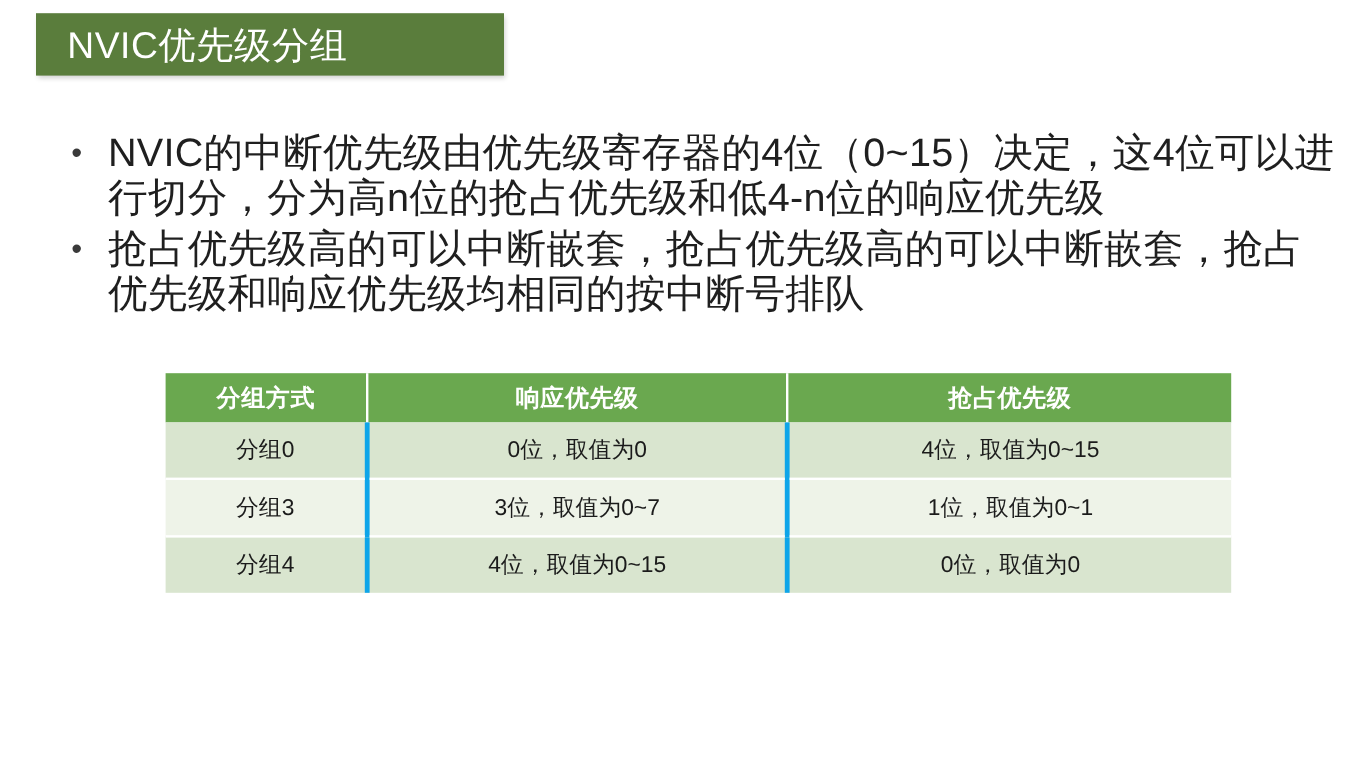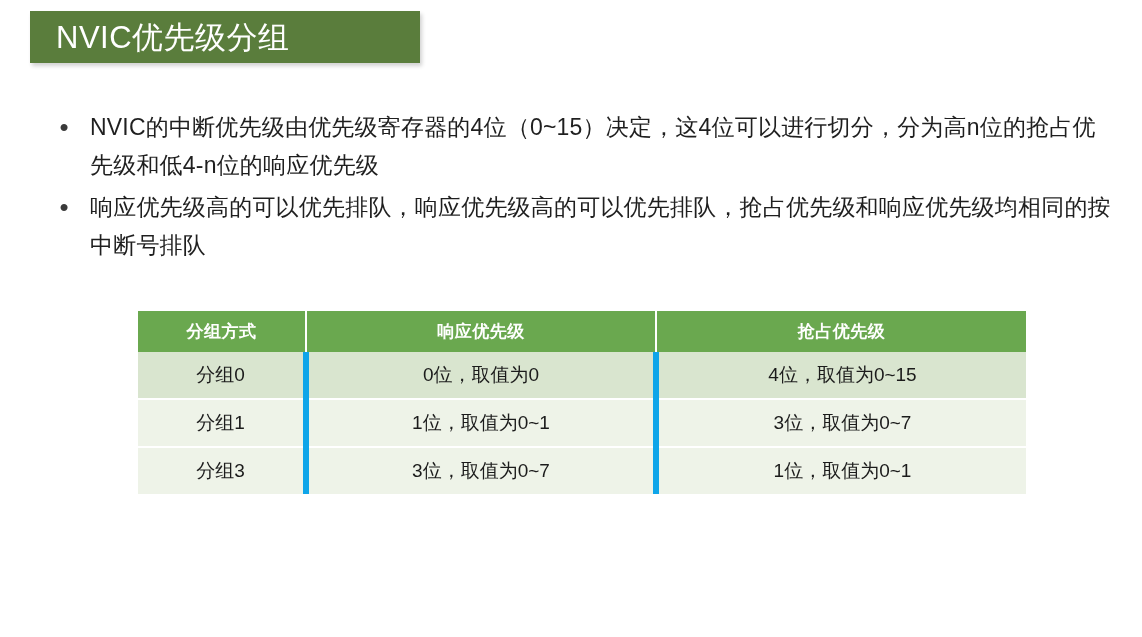--- a/index.html
+++ b/index.html
@@ -58,21 +58,21 @@
     flex: 0 0 auto;
     width: 52px;
     color: #3a3a3a;
     font-size: 26px;
     line-height: 38px;
     text-align: center;
   }
   .bullet-text {
     flex: 1 1 auto;
     color: #1f1f1f;
-    font-size: 23px;
+    font-size: 33px;
     line-height: 38px;
     letter-spacing: 0.2px;
   }
   
   .table-wrap {
     position: absolute;
     left: 138px;
     top: 311px;
     width: 888px;
   }
@@ -80,34 +80,34 @@
     border-collapse: collapse;
     width: 888px;
     table-layout: fixed;
   }
   table.grid col.c0 { width: 168px; }
   table.grid col.c1 { width: 350px; }
   table.grid col.c2 { width: 370px; }
   table.grid thead th {
     background: #6aa84f;
     color: #ffffff;
-    font-size: 17px;
+    font-size: 20px;
     font-weight: bold;
     height: 39px;
     text-align: center;
     border-right: 2px solid #ffffff;
     letter-spacing: 0.5px;
   }
   table.grid thead th:last-child { border-right: none; }
   table.grid tbody td {
     height: 44px;
     text-align: center;
     font-size: 19px;
     color: #1b1b1b;
-    border-right: 6px solid #0ea5e9;
+    border-right: 4px solid #0ea5e9;
     border-bottom: 2px solid #ffffff;
   }
   table.grid tbody td:last-child { border-right: none; }
   table.grid tbody tr.odd td { background: #d9e5cf; }
   table.grid tbody tr.even td { background: #eef3e8; }
   table.grid tbody tr:last-child td { border-bottom: none; }
 </style>
 </head>
 <body>
 
@@ -117,21 +117,21 @@
     <div class="title-text">NVIC优先级分组</div>
   </div>
 
   <div class="bullets">
     <div class="bullet-row">
       <div class="bullet-dot">•</div>
       <div class="bullet-text">NVIC的中断优先级由优先级寄存器的4位（0~15）决定，这4位可以进行切分，分为高n位的抢占优先级和低4-n位的响应优先级</div>
     </div>
     <div class="bullet-row">
       <div class="bullet-dot">•</div>
-      <div class="bullet-text">响应优先级高的可以优先排队，响应优先级高的可以优先排队，抢占优先级和响应优先级均相同的按中断号排队</div>
+      <div class="bullet-text">抢占优先级高的可以中断嵌套，抢占优先级高的可以中断嵌套，抢占优先级和响应优先级均相同的按中断号排队</div>
     </div>
   </div>
 
   <div class="table-wrap">
     <table class="grid">
       <colgroup>
         <col class="c0">
           <col class="c1">
           <col class="c2">
       </colgroup>
@@ -142,26 +142,26 @@
           <th>抢占优先级</th>
         </tr>
       </thead>
       <tbody>
         <tr class="odd">
           <td>分组0</td>
           <td>0位，取值为0</td>
           <td>4位，取值为0~15</td>
         </tr>
         <tr class="even">
-          <td>分组1</td>
-          <td>1位，取值为0~1</td>
-          <td>3位，取值为0~7</td>
-        </tr>
-        <tr class="even">
           <td>分组3</td>
           <td>3位，取值为0~7</td>
           <td>1位，取值为0~1</td>
+        </tr>
+        <tr class="odd">
+          <td>分组4</td>
+          <td>4位，取值为0~15</td>
+          <td>0位，取值为0</td>
         </tr>
       </tbody>
     </table>
   </div>
 
 </div>
 
 </body></html>

